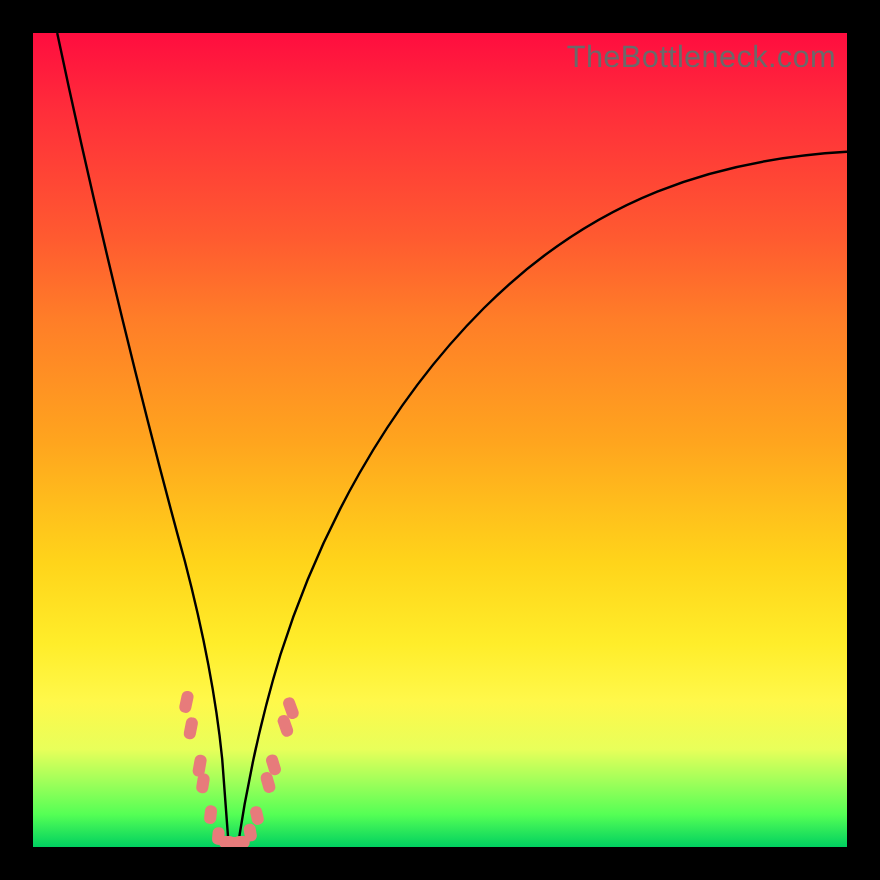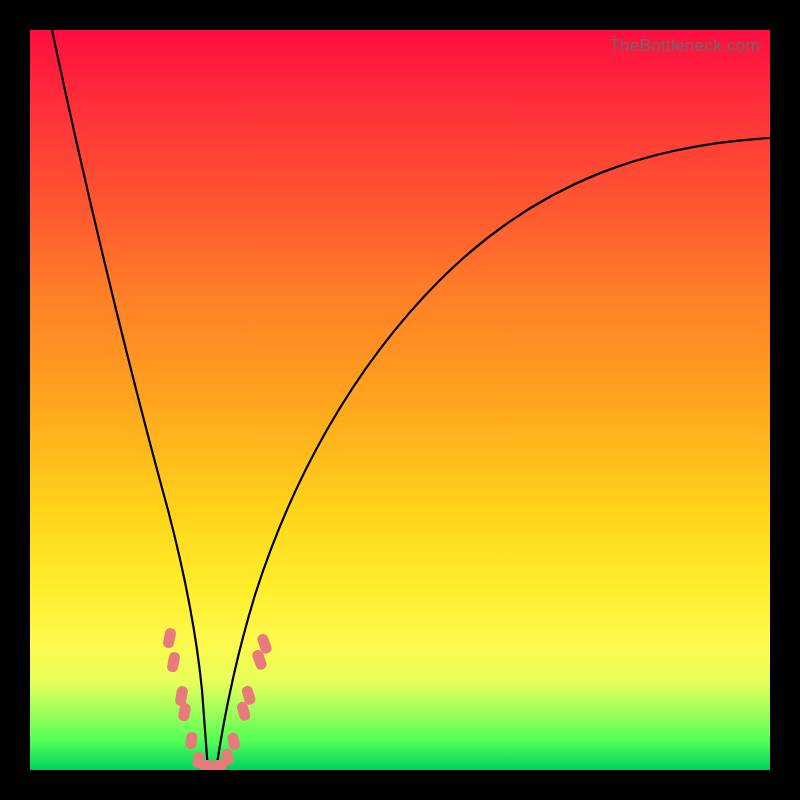--- a/index.html
+++ b/index.html
@@ -38,21 +38,21 @@
       #9fff5a 92%,
       #55ff55 96%,
       #00d060 100%
     );
   }
   .watermark {
     position: absolute;
     top: 6px;
     right: 10px;
     color: #6a6a6a;
-    font-size: 17px;
+    font-size: 28px;
     font-weight: 500;
     letter-spacing: 0.3px;
     user-select: none;
     pointer-events: none;
   }
   svg.curve {
     position: absolute;
     left: 0;
     top: 0;
     width: 740px;

